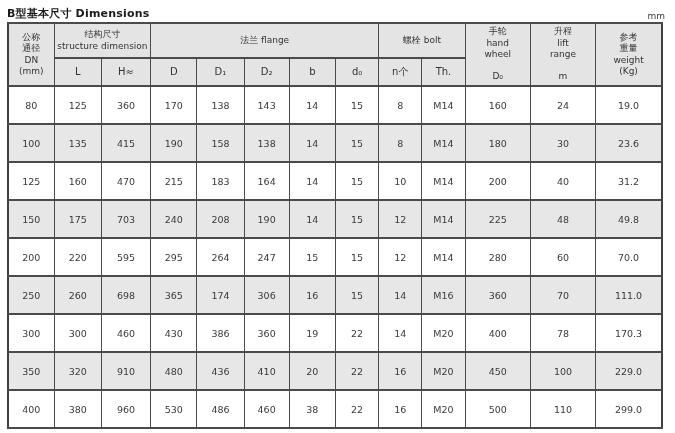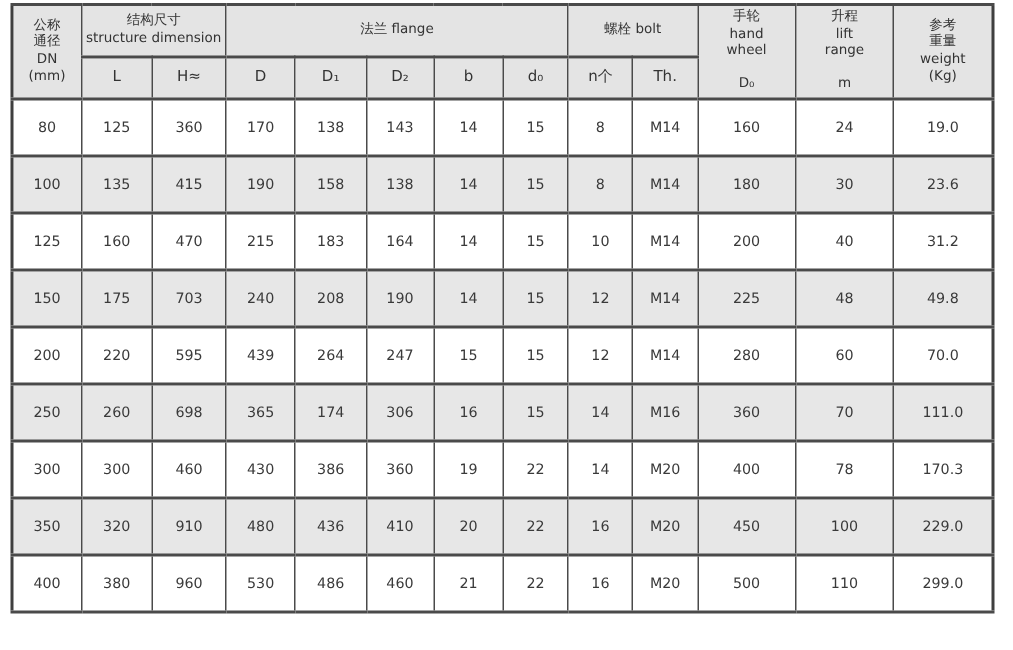--- a/index.html
+++ b/index.html
@@ -68,20 +68,24 @@
     background: #ffffff;
     color: #3a3a3a;
   }
   tbody tr:nth-child(even) td { background: #e7e7e7; }
   .pre { white-space: pre-line; }
 </style>
 </head>
 <body>
 
 <div class="page">
+  <div class="topbar">
+    <div class="title">B型基本尺寸  Dimensions</div>
+    <div class="unit">mm</div>
+  </div>
 
   <table class="dim">
     <colgroup>
       <col style="width:46px">
         <col style="width:47px">
         <col style="width:49px">
       <col style="width:46px">
         <col style="width:47px">
         <col style="width:45px">
       <col style="width:46px">
@@ -187,21 +191,21 @@
           <td>12</td>
           <td>M14</td>
           <td>225</td>
           <td>48</td>
           <td>49.8</td>
         </tr>
         <tr>
           <td>200</td>
           <td>220</td>
           <td>595</td>
-          <td>439</td>
+          <td>295</td>
           <td>264</td>
           <td>247</td>
           <td>15</td>
           <td>15</td>
           <td>12</td>
           <td>M14</td>
           <td>280</td>
           <td>60</td>
           <td>70.0</td>
         </tr>
@@ -250,21 +254,21 @@
           <td>100</td>
           <td>229.0</td>
         </tr>
         <tr>
           <td>400</td>
           <td>380</td>
           <td>960</td>
           <td>530</td>
           <td>486</td>
           <td>460</td>
-          <td>21</td>
+          <td>38</td>
           <td>22</td>
           <td>16</td>
           <td>M20</td>
           <td>500</td>
           <td>110</td>
           <td>299.0</td>
         </tr>
       </tbody>
   </table>
 </div>

